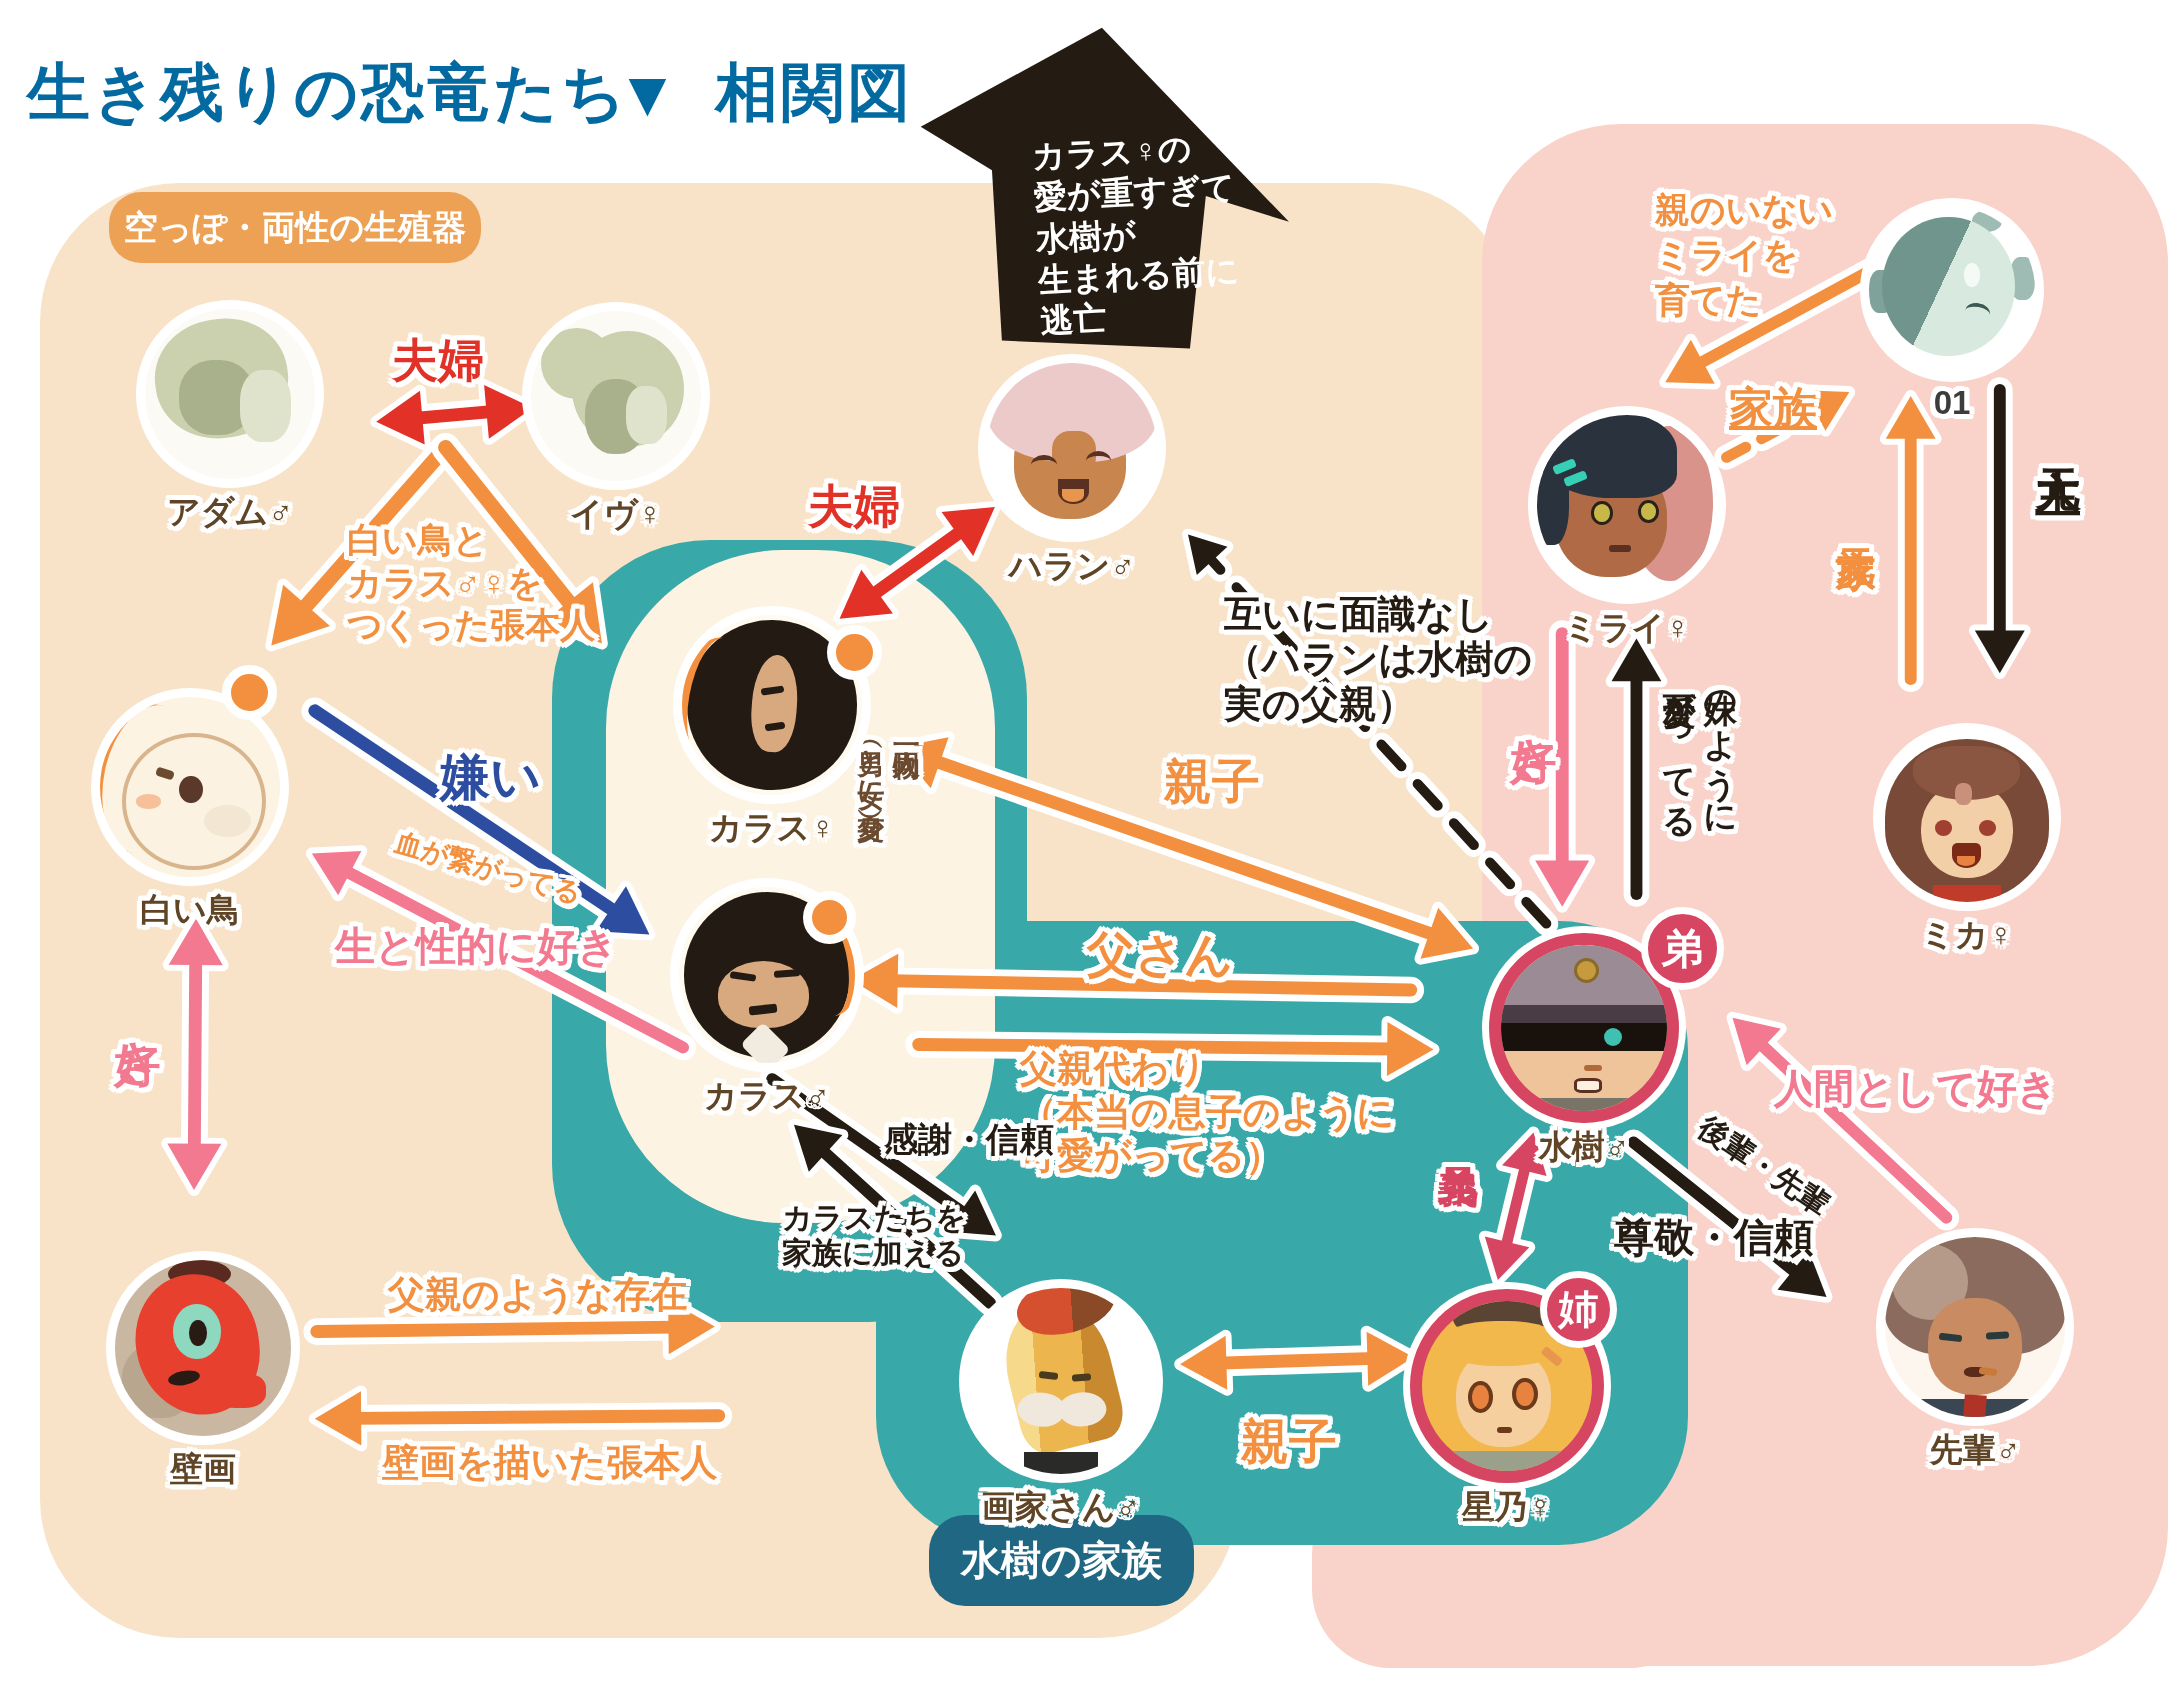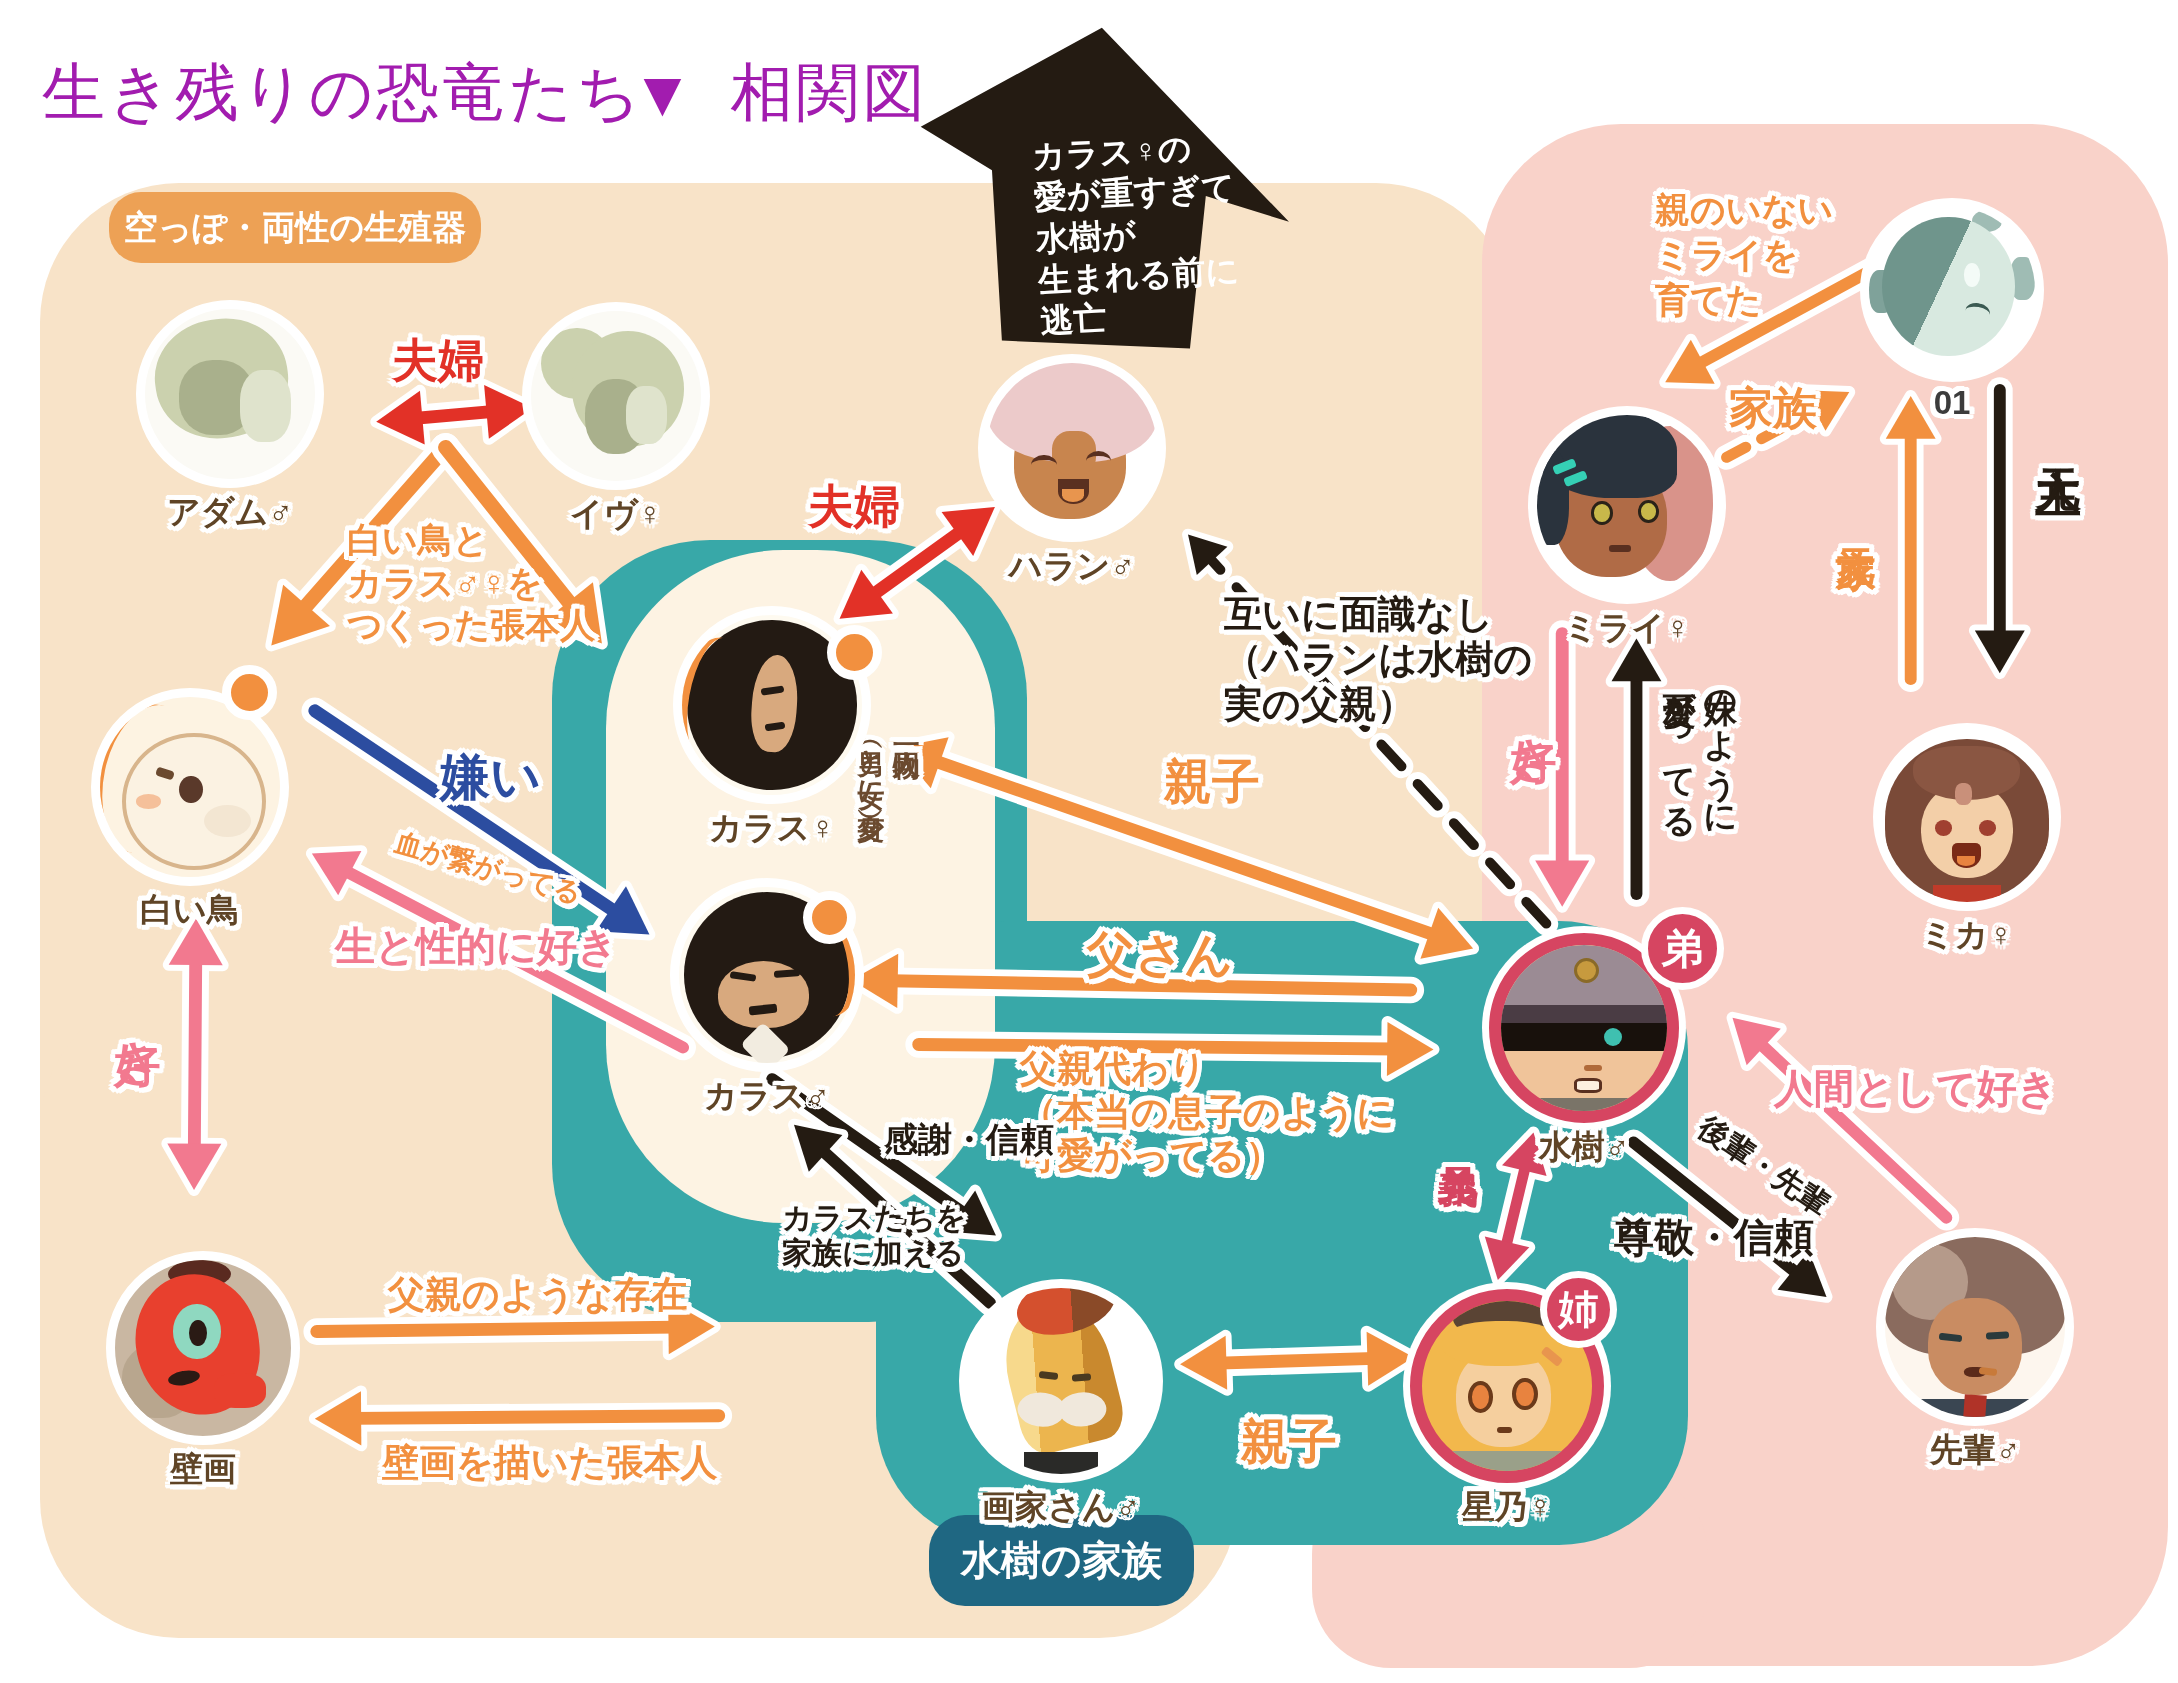--- a/index.html
+++ b/index.html
@@ -22,21 +22,21 @@
   .avatar{position:absolute;left:0;top:0;width:100%;height:100%;border-radius:50%;
           border:9px solid #fff;box-sizing:border-box;overflow:hidden;background:#fff;}
   .avatar.ring{border:12px solid #d64561;box-shadow:0 0 0 7px #ffffff;}
   .char-label{position:absolute;left:50%;top:calc(100% + 2px);transform:translateX(-50%);
      white-space:nowrap;font-size:33px;font-weight:bold;color:#5f4426;text-align:center;}
   .dot{position:absolute;border-radius:50%;background:#f2903f;border:9px solid #fff;box-sizing:border-box;}
   .badge{position:absolute;border-radius:50%;background:#d64561;color:#fff;font-weight:bold;
      display:flex;align-items:center;justify-content:center;border:7px solid #fff;box-sizing:border-box;}
   
   .pill{position:absolute;color:#fff;font-weight:bold;text-align:center;box-sizing:border-box;}
-  #title{position:absolute;left:42px;top:50px;font-size:63px;font-weight:400;color:#a21caf;
+  #title{position:absolute;left:27px;top:50px;font-size:63px;font-weight:700;color:#0369a1;
      letter-spacing:3px;font-family:"DejaVu Sans Mono","Liberation Sans",monospace,sans-serif;}
   #title .sub{margin-left:46px;}
   #arrow-layer{position:absolute;left:0;top:0;pointer-events:none;}
   #top-note{position:absolute;left:1036px;top:129px;width:257px;color:#fff;font-weight:bold;
      font-size:33px;line-height:1.25;white-space:pre-line;transform:rotate(-3deg);}
 </style>
 </head>
 <body>
 
 <div id="canvas">
@@ -210,21 +210,21 @@
   <div class="rel ow c-crimson vert" style="left:1434px;top:1135px;height:178px;font-size:40px;">義兄弟</div>
   <div class="rel ow c-black" style="left:1614px;top:1214px;font-size:40px;">尊敬・信頼</div>
   <div class="rel ow c-black" style="left:1689px;top:1148px;font-size:30px;transform:rotate(34deg);">後輩・先輩</div>
   <div class="rel ow c-pink" style="left:1774px;top:1065px;font-size:40px;">人間として好き</div>
   <div class="rel ow c-pink vert" style="left:1507px;top:705px;height:129px;font-size:46px;">好き</div>
   <div class="rel ow c-black vert" style="left:1659px;top:669px;height:248px;font-size:33px;line-height:1.25;">妹のように
 可愛がってる</div>
   <div class="rel ow c-black" style="left:1224px;top:592px;font-size:38px;">互いに面識なし
 （ハランは水樹の
 実の父親）</div>
-  <div class="rel ow c-orange" style="left:1729px;top:382px;font-size:44px;">家族</div>
+  <div class="rel ow c-orange" style="left:1729px;top:382px;font-size:44px;text-decoration:underline;">家族</div>
   <div class="rel ow c-orange vert" style="left:1832px;top:517px;height:158px;font-size:40px;">元家族</div>
   <div class="rel ow c-black vert" style="left:2032px;top:432px;height:198px;font-size:46px;">元主人</div>
   <div class="rel ow c-orange" style="left:1655px;top:188px;font-size:35px;line-height:1.28;">親のいない
 ミライを
 育てた</div>
 
   <div class="char" style="left:136px;top:300px;width:188px;height:188px;">
     <div class="avatar" style="background:#fbfaf5;">
       <div class="p" style="left:6%;top:6%;width:78%;height:70%;background:#cbd1ae;border-radius:48%;transform:rotate(-8deg);"></div>
       <div class="p" style="left:20%;top:30%;width:44%;height:44%;background:#a9b08c;border-radius:45%;"></div>

